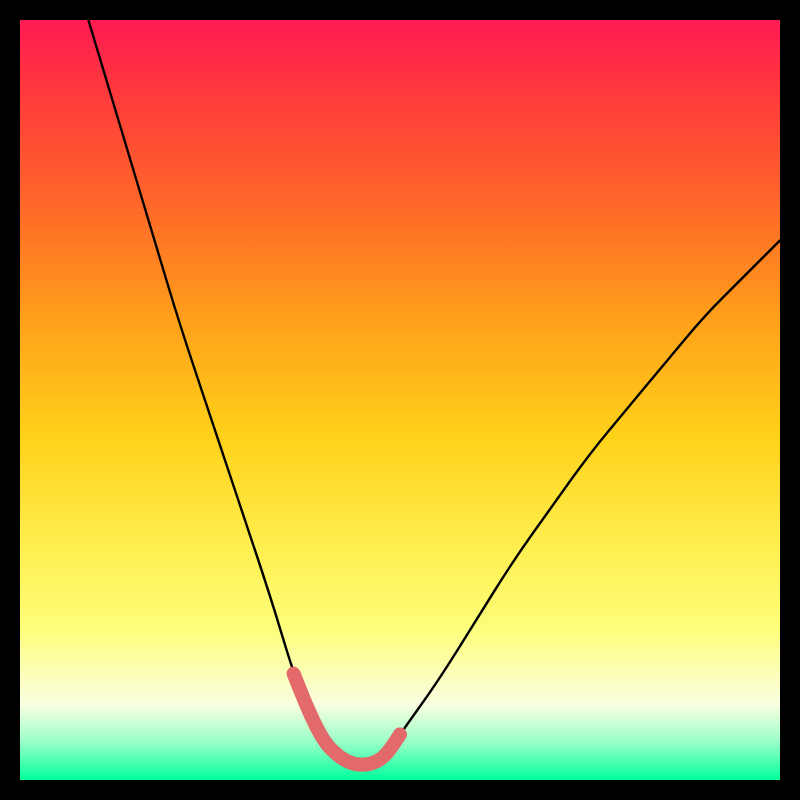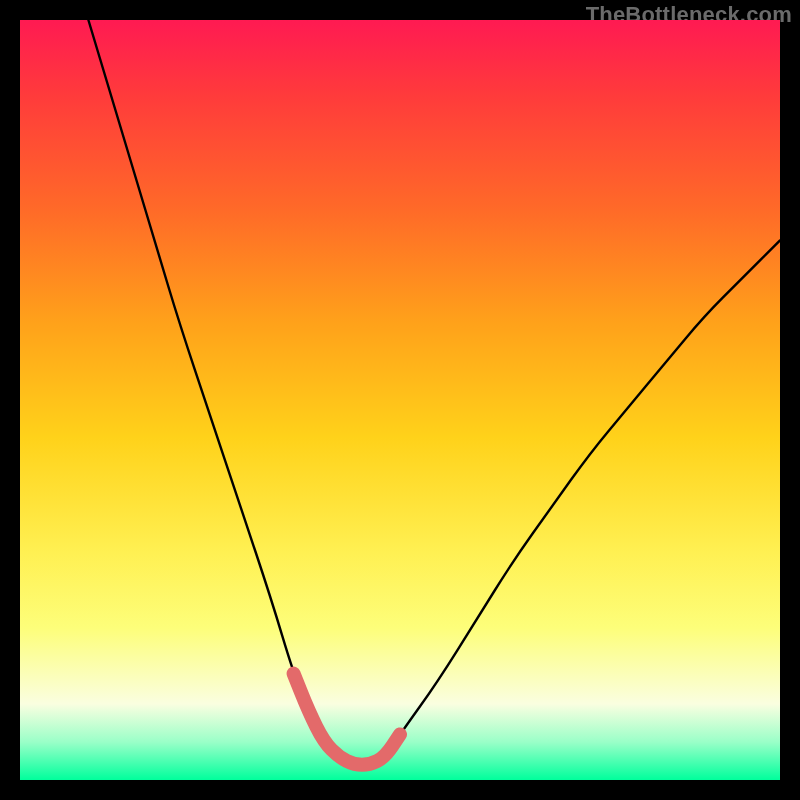--- a/index.html
+++ b/index.html
@@ -54,21 +54,20 @@
     width: 760px;
     height: 760px;
     overflow: visible;
   }
 </style>
 </head>
 <body>
 
 <div class="frame">
 
-  <div class="watermark">TheBottleneck.com</div>
 
   <div class="plot">
     <svg class="curve" viewBox="0 0 760 760" preserveAspectRatio="none">
       <path id="main-curve" fill="none" stroke-width="2.4" stroke-linecap="round" stroke-linejoin="round" stroke="#000000" d="M 68.39999999999999 0 Q 68.39999999999999 0 79.8 38 Q 91.2 76 102.6 114 Q 114 152 125.39999999999999 190 Q 136.79999999999998 228 148.2 266 Q 159.6 304 174.8 349.6 Q 190 395.2 205.2 440.8 Q 220.39999999999998 486.40000000000003 235.6 532 Q 250.8 577.6 262.2 615.6 Q 273.59999999999997 653.6 281.2 672.6 Q 288.8 691.6 296.4 706.8 Q 304 722 311.6 729.6 Q 319.2 737.2 326.79999999999995 741 Q 334.4 744.8 342 744.8 Q 349.6 744.8 357.20000000000005 741 Q 364.8 737.2 372.4 725.8 Q 380 714.4 399 687.8 Q 418.00000000000006 661.2 437 630.8 Q 456 600.4 475 570 Q 494 539.6 513 513 Q 532 486.40000000000003 551 459.8 Q 570 433.2 589 410.4 Q 608 387.6 627 364.79999999999995 Q 646 341.99999999999994 665 319.2 Q 684 296.40000000000003 703 277.4 Q 722 258.4 741 239.39999999999998 T 760 220.39999999999998"></path>
       <path id="valley-highlight" fill="none" stroke-width="14" stroke-linecap="round" stroke-linejoin="round" stroke="#e36a6a" d="M 273.59999999999997 653.6 Q 273.59999999999997 653.6 281.2 672.6 Q 288.8 691.6 296.4 706.8 Q 304 722 311.6 729.6 Q 319.2 737.2 326.79999999999995 741 Q 334.4 744.8 342 744.8 Q 349.6 744.8 357.20000000000005 741 Q 364.8 737.2 372.4 725.8 T 380 714.4"></path>
     </svg>
   </div>
 
 </div>
 

